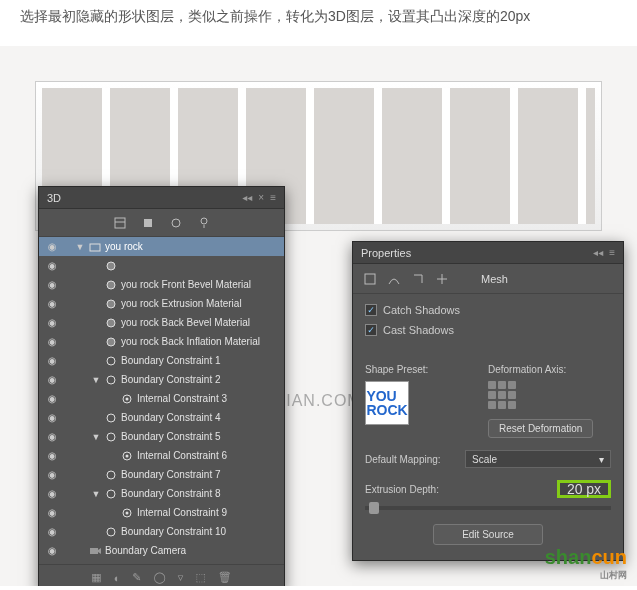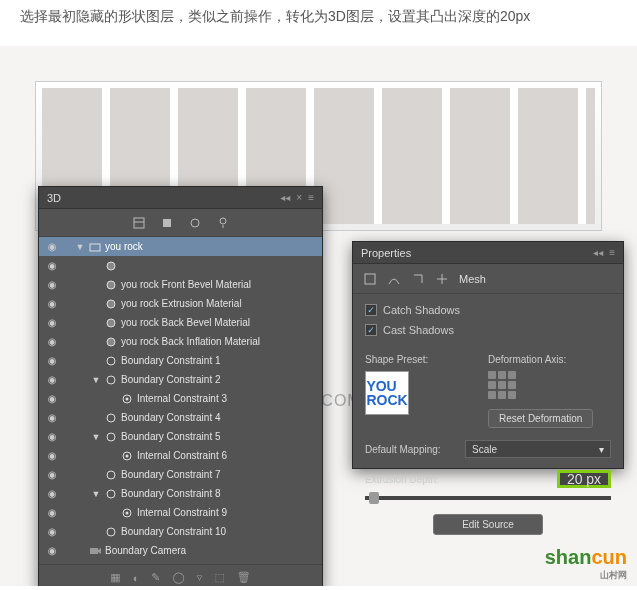--- a/index.html
+++ b/index.html
@@ -3,45 +3,45 @@
 <meta charset="utf-8">
 <style>
 *{box-sizing:border-box;margin:0;padding:0;font-family:Arial,sans-serif}
 body{background:#fff;width:637px}
 .caption{padding:8px 20px 20px;color:#555;font-size:14px}
 .canvas-area{background:#f5f4f3;padding:24px 18px 18px;position:relative;height:540px}
 .art{position:absolute;left:35px;top:35px;right:35px;height:150px;background:linear-gradient(180deg,#fff 0,#eee 100%);border:1px solid #ccc}
 .art::before{content:"";position:absolute;inset:6px;background:repeating-linear-gradient(90deg,#d8d5d2 0 60px,#fff 60px 68px)}
 .watermark{position:absolute;left:210px;top:345px;color:#aaa;font-size:16px;letter-spacing:1px;z-index:0}
 .panel{position:absolute;background:#535353;border:1px solid #2a2a2a;box-shadow:0 4px 14px rgba(0,0,0,.5);color:#ccc;font-size:11px}
-.panel-3d{left:38px;top:140px;width:285px;height:405px}
-.panel-props{left:352px;top:195px;width:272px;height:228px}
+.panel-3d{left:38px;top:140px;width:247px;height:405px}
+.panel-props{left:352px;top:195px;width:272px;height:320px}
 .phead{height:22px;background:#454545;display:flex;align-items:center;padding:0 8px;justify-content:space-between;border-bottom:1px solid #333}
 .phead .title{color:#ddd;font-size:11px}
 .phead .ctrls{display:flex;gap:6px;color:#999;font-size:10px}
 .toolbar{height:28px;display:flex;align-items:center;justify-content:center;gap:14px;border-bottom:1px solid #444}
 .toolbar .ico{width:14px;height:14px;color:#bbb}
 .tree{height:320px;overflow:hidden}
 .row{display:flex;align-items:center;height:19px;padding-left:6px;gap:4px}
 .row.sel{background:#6e8aa8}
 .eye{width:14px;text-align:center;color:#ccc;font-size:10px}
 .sp{display:inline-block}
 .tw{width:10px;text-align:center;color:#ccc;font-size:9px}
 .ricon{width:12px;height:12px;display:inline-flex;align-items:center;justify-content:center}
 .rlabel{color:#e2e2e2;font-size:10px;white-space:nowrap}
 .row.sel .rlabel{color:#fff}
 .pfoot{position:absolute;bottom:0;left:0;right:0;height:26px;border-top:1px solid #444;display:flex;align-items:center;justify-content:center;gap:12px;color:#999}
 .pfoot span{font-size:11px}
 .props-toolbar{height:30px;display:flex;align-items:center;gap:10px;padding:0 10px;border-bottom:1px solid #444}
 .props-toolbar .ico{color:#bbb}
-.props-toolbar .mesh{color:#ddd;margin-left:0}
+.props-toolbar .mesh{color:#ddd;margin-left:22px}
 .props-body{padding:10px 12px}
 .chk-row{display:flex;align-items:center;gap:6px;margin-bottom:8px}
 .chk{width:12px;height:12px;border:1px solid #888;background:#3a3a3a;display:inline-flex;align-items:center;justify-content:center;color:#8cf;font-size:9px}
-.props-cols{display:flex;margin-top:10px}
+.props-cols{display:flex;margin-top:20px}
 .col{flex:1}
 .lbl{color:#ccc;font-size:10px;margin-bottom:6px}
 .preset-box{width:44px;height:44px;background:#fff;border:1px solid #999;display:flex;align-items:center;justify-content:center;font-size:14px;color:#26c;font-weight:bold;line-height:1}
 .axis-grid{width:28px;height:28px;display:grid;grid-template-columns:repeat(3,1fr);grid-template-rows:repeat(3,1fr);gap:2px}
 .axis-grid div{background:#888;border-radius:1px}
 .btn{background:#5a5a5a;border:1px solid #777;color:#ddd;font-size:10px;padding:3px 10px;border-radius:3px;display:inline-block;text-align:center}
 .field-row{display:flex;align-items:center;gap:10px;margin-top:12px}
 .field-row .lbl{margin:0;width:90px}
 .dd{flex:1;background:#444;border:1px solid #666;height:18px;display:flex;align-items:center;justify-content:space-between;padding:0 6px;color:#ddd;font-size:10px}
 .numbox{width:54px;background:#444;border:3px solid #84cc16;height:18px;display:flex;align-items:center;justify-content:center;color:#ddd;font-size:14px}

